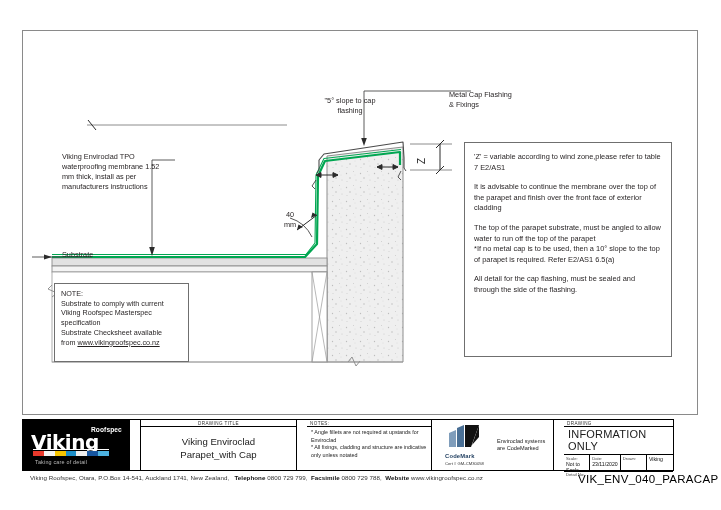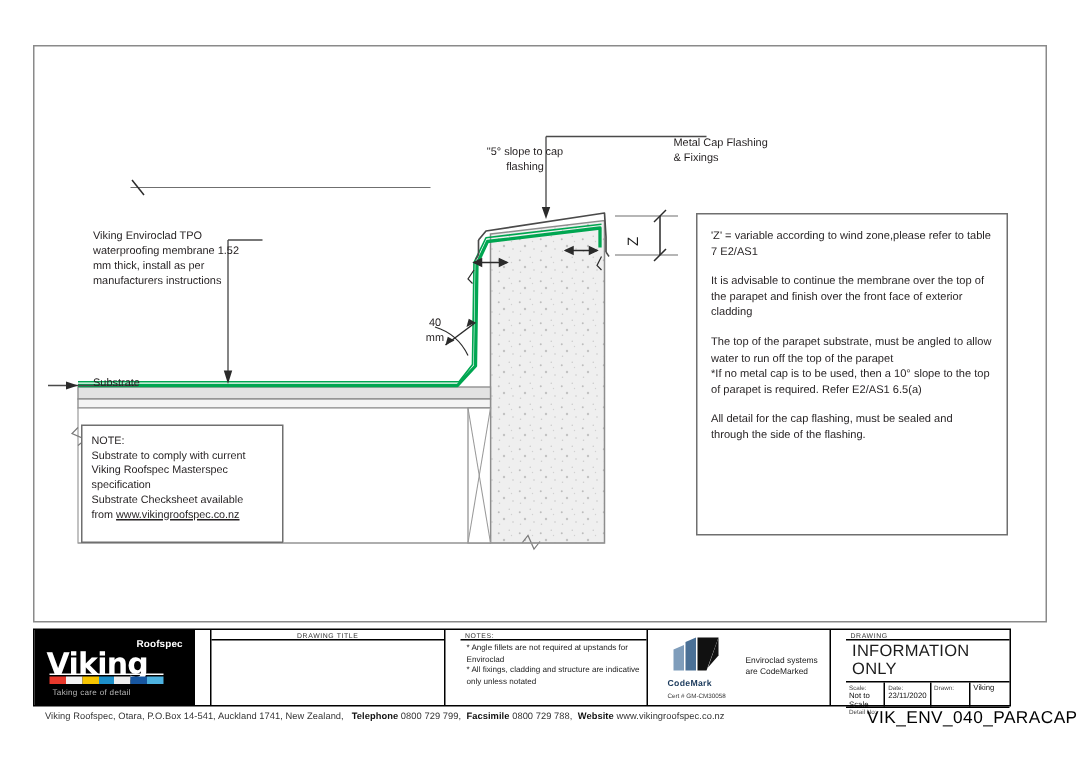--- a/index.html
+++ b/index.html
@@ -469,20 +469,24 @@
           <i style="background:#1d8fc9"></i>
           <i style="background:#ededed"></i>
           <i style="background:#1756a0"></i>
           <i style="background:#4db2e0"></i>
       </div>
       <div class="vk-tag">Taking care of detail</div>
     </div>
 
     <div id="dt-cell">
       <div class="cell-cap">DRAWING TITLE</div>
+      <div id="dt-body">
+        <div>Viking Enviroclad</div>
+        <div>Parapet_with Cap</div>
+      </div>
     </div>
 
     <div id="notes-cell">
       <div class="cell-cap left">NOTES:</div>
       <div id="notes-body">
         <div>* Angle fillets are not required at upstands for Enviroclad</div>
         <div>* All fixings, cladding and structure are indicative only unless notated</div>
       </div>
     </div>
 

